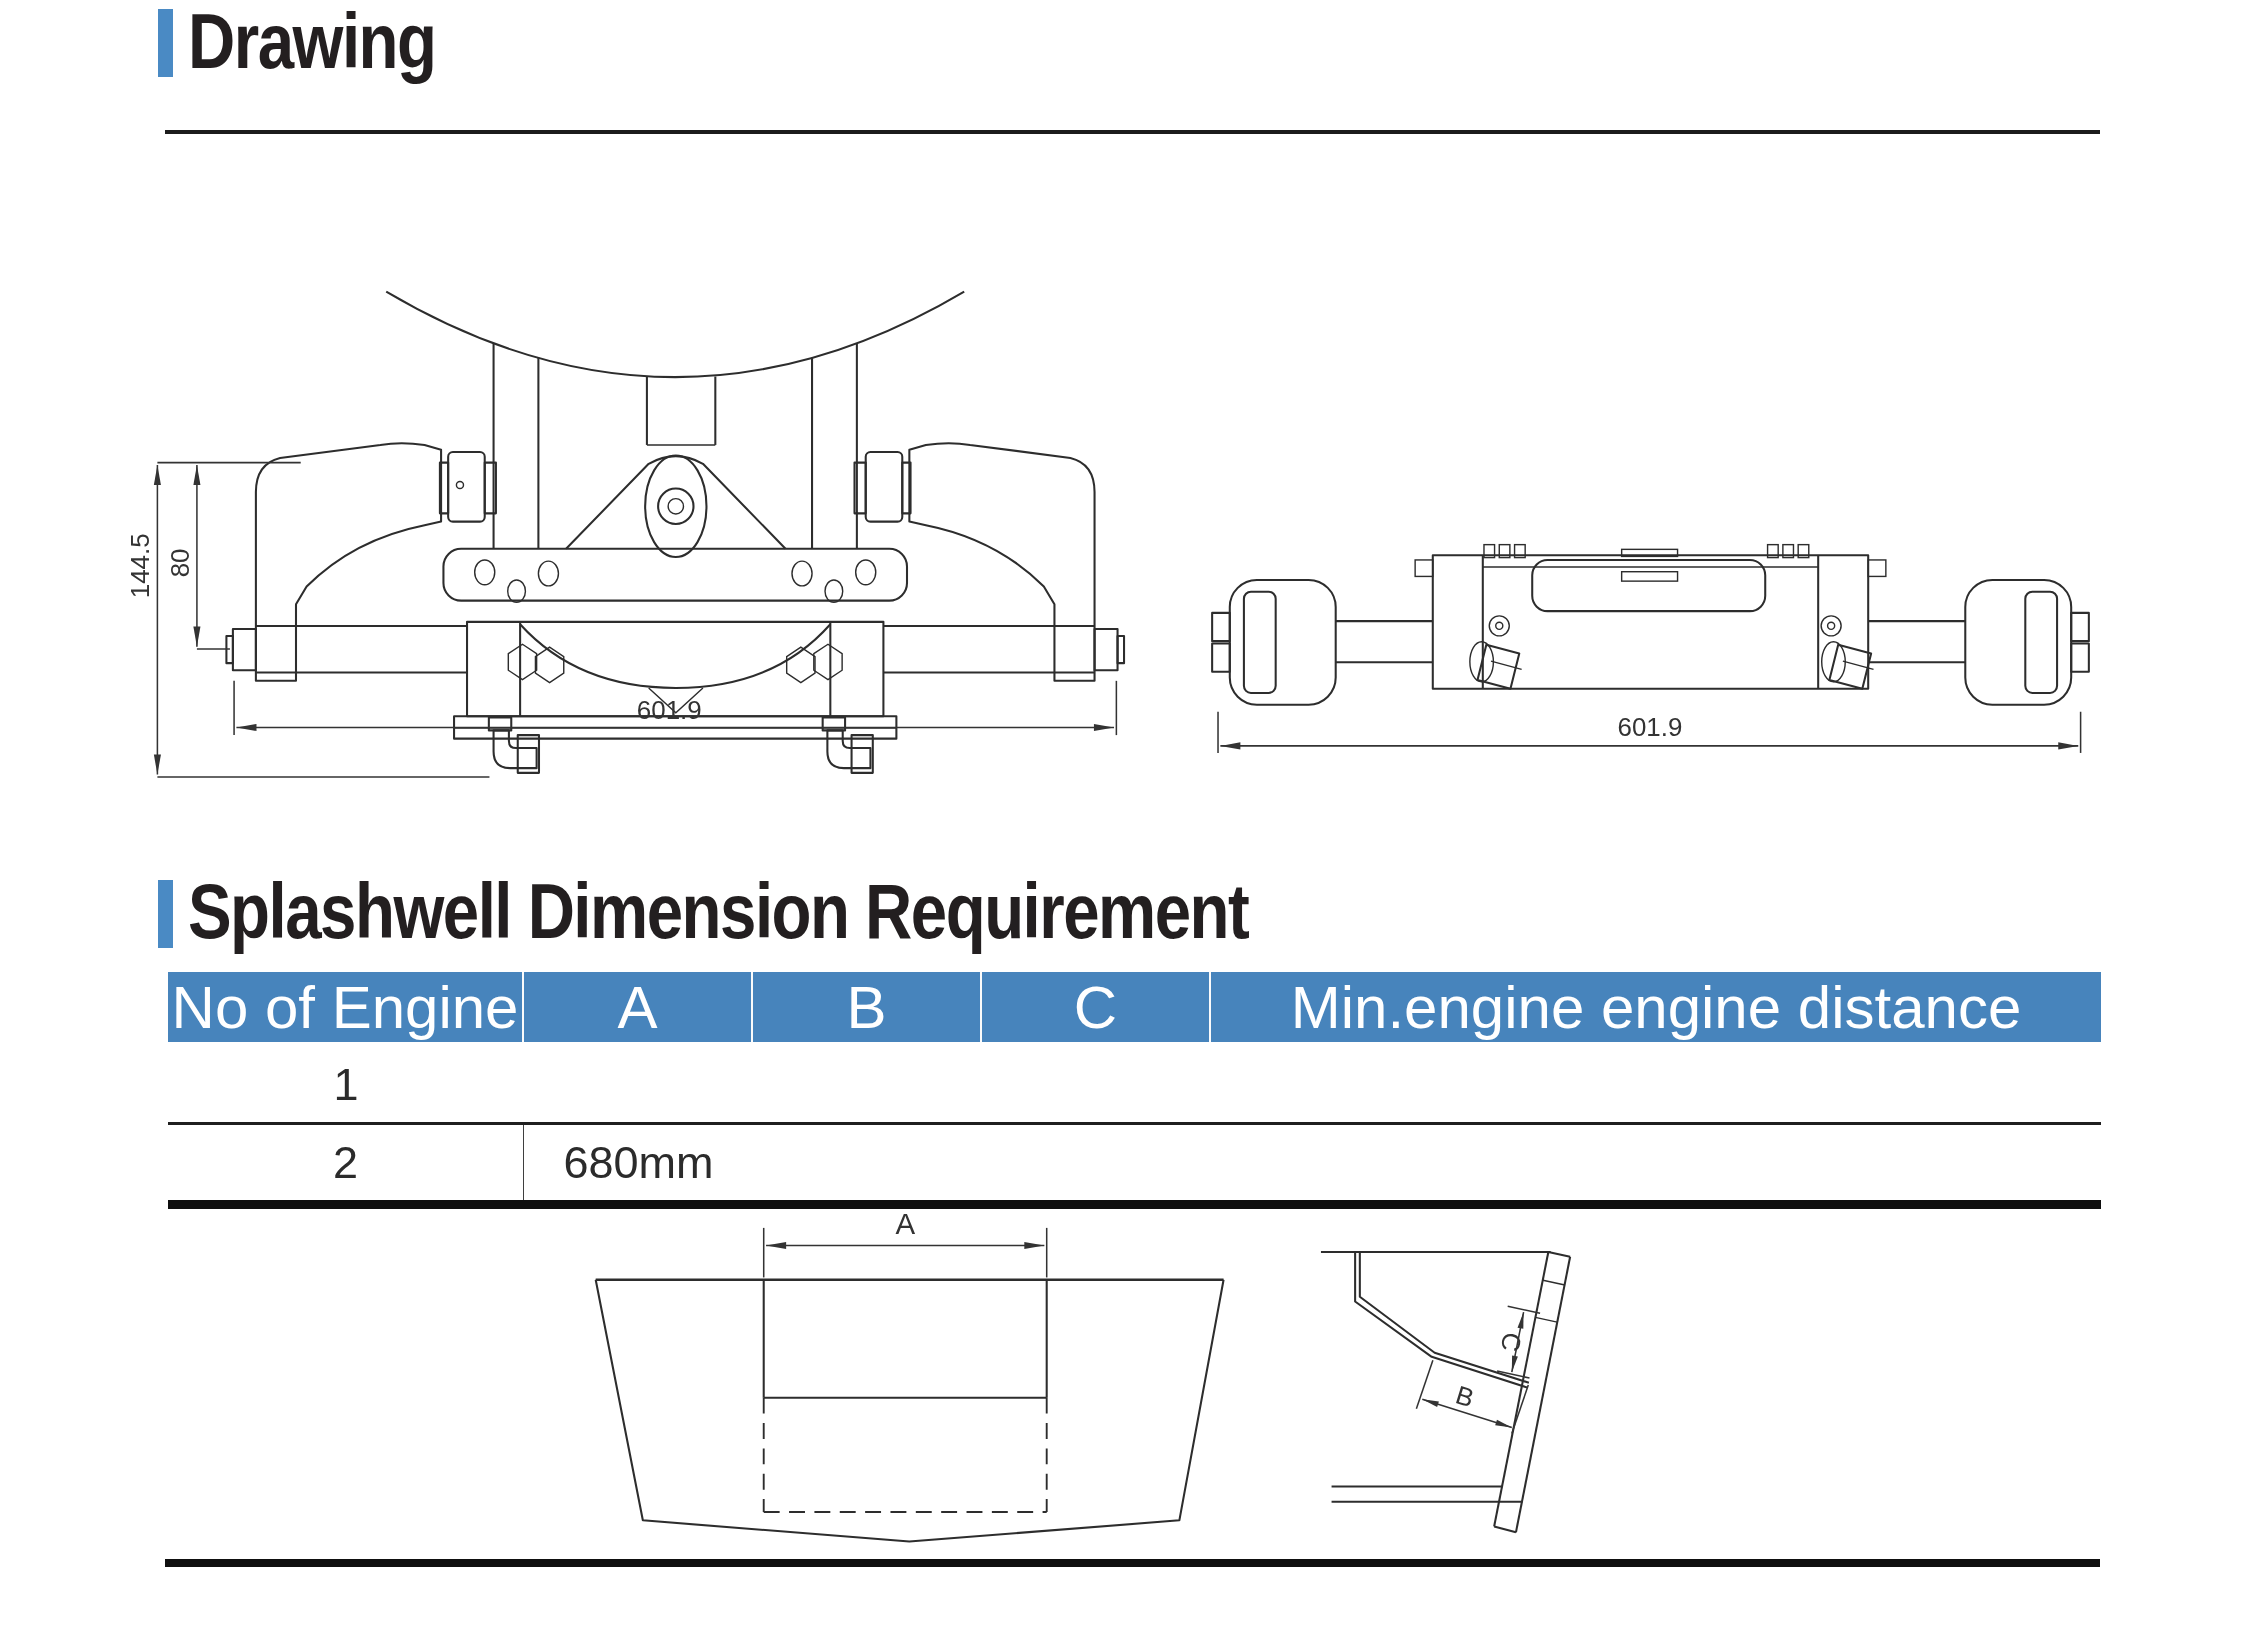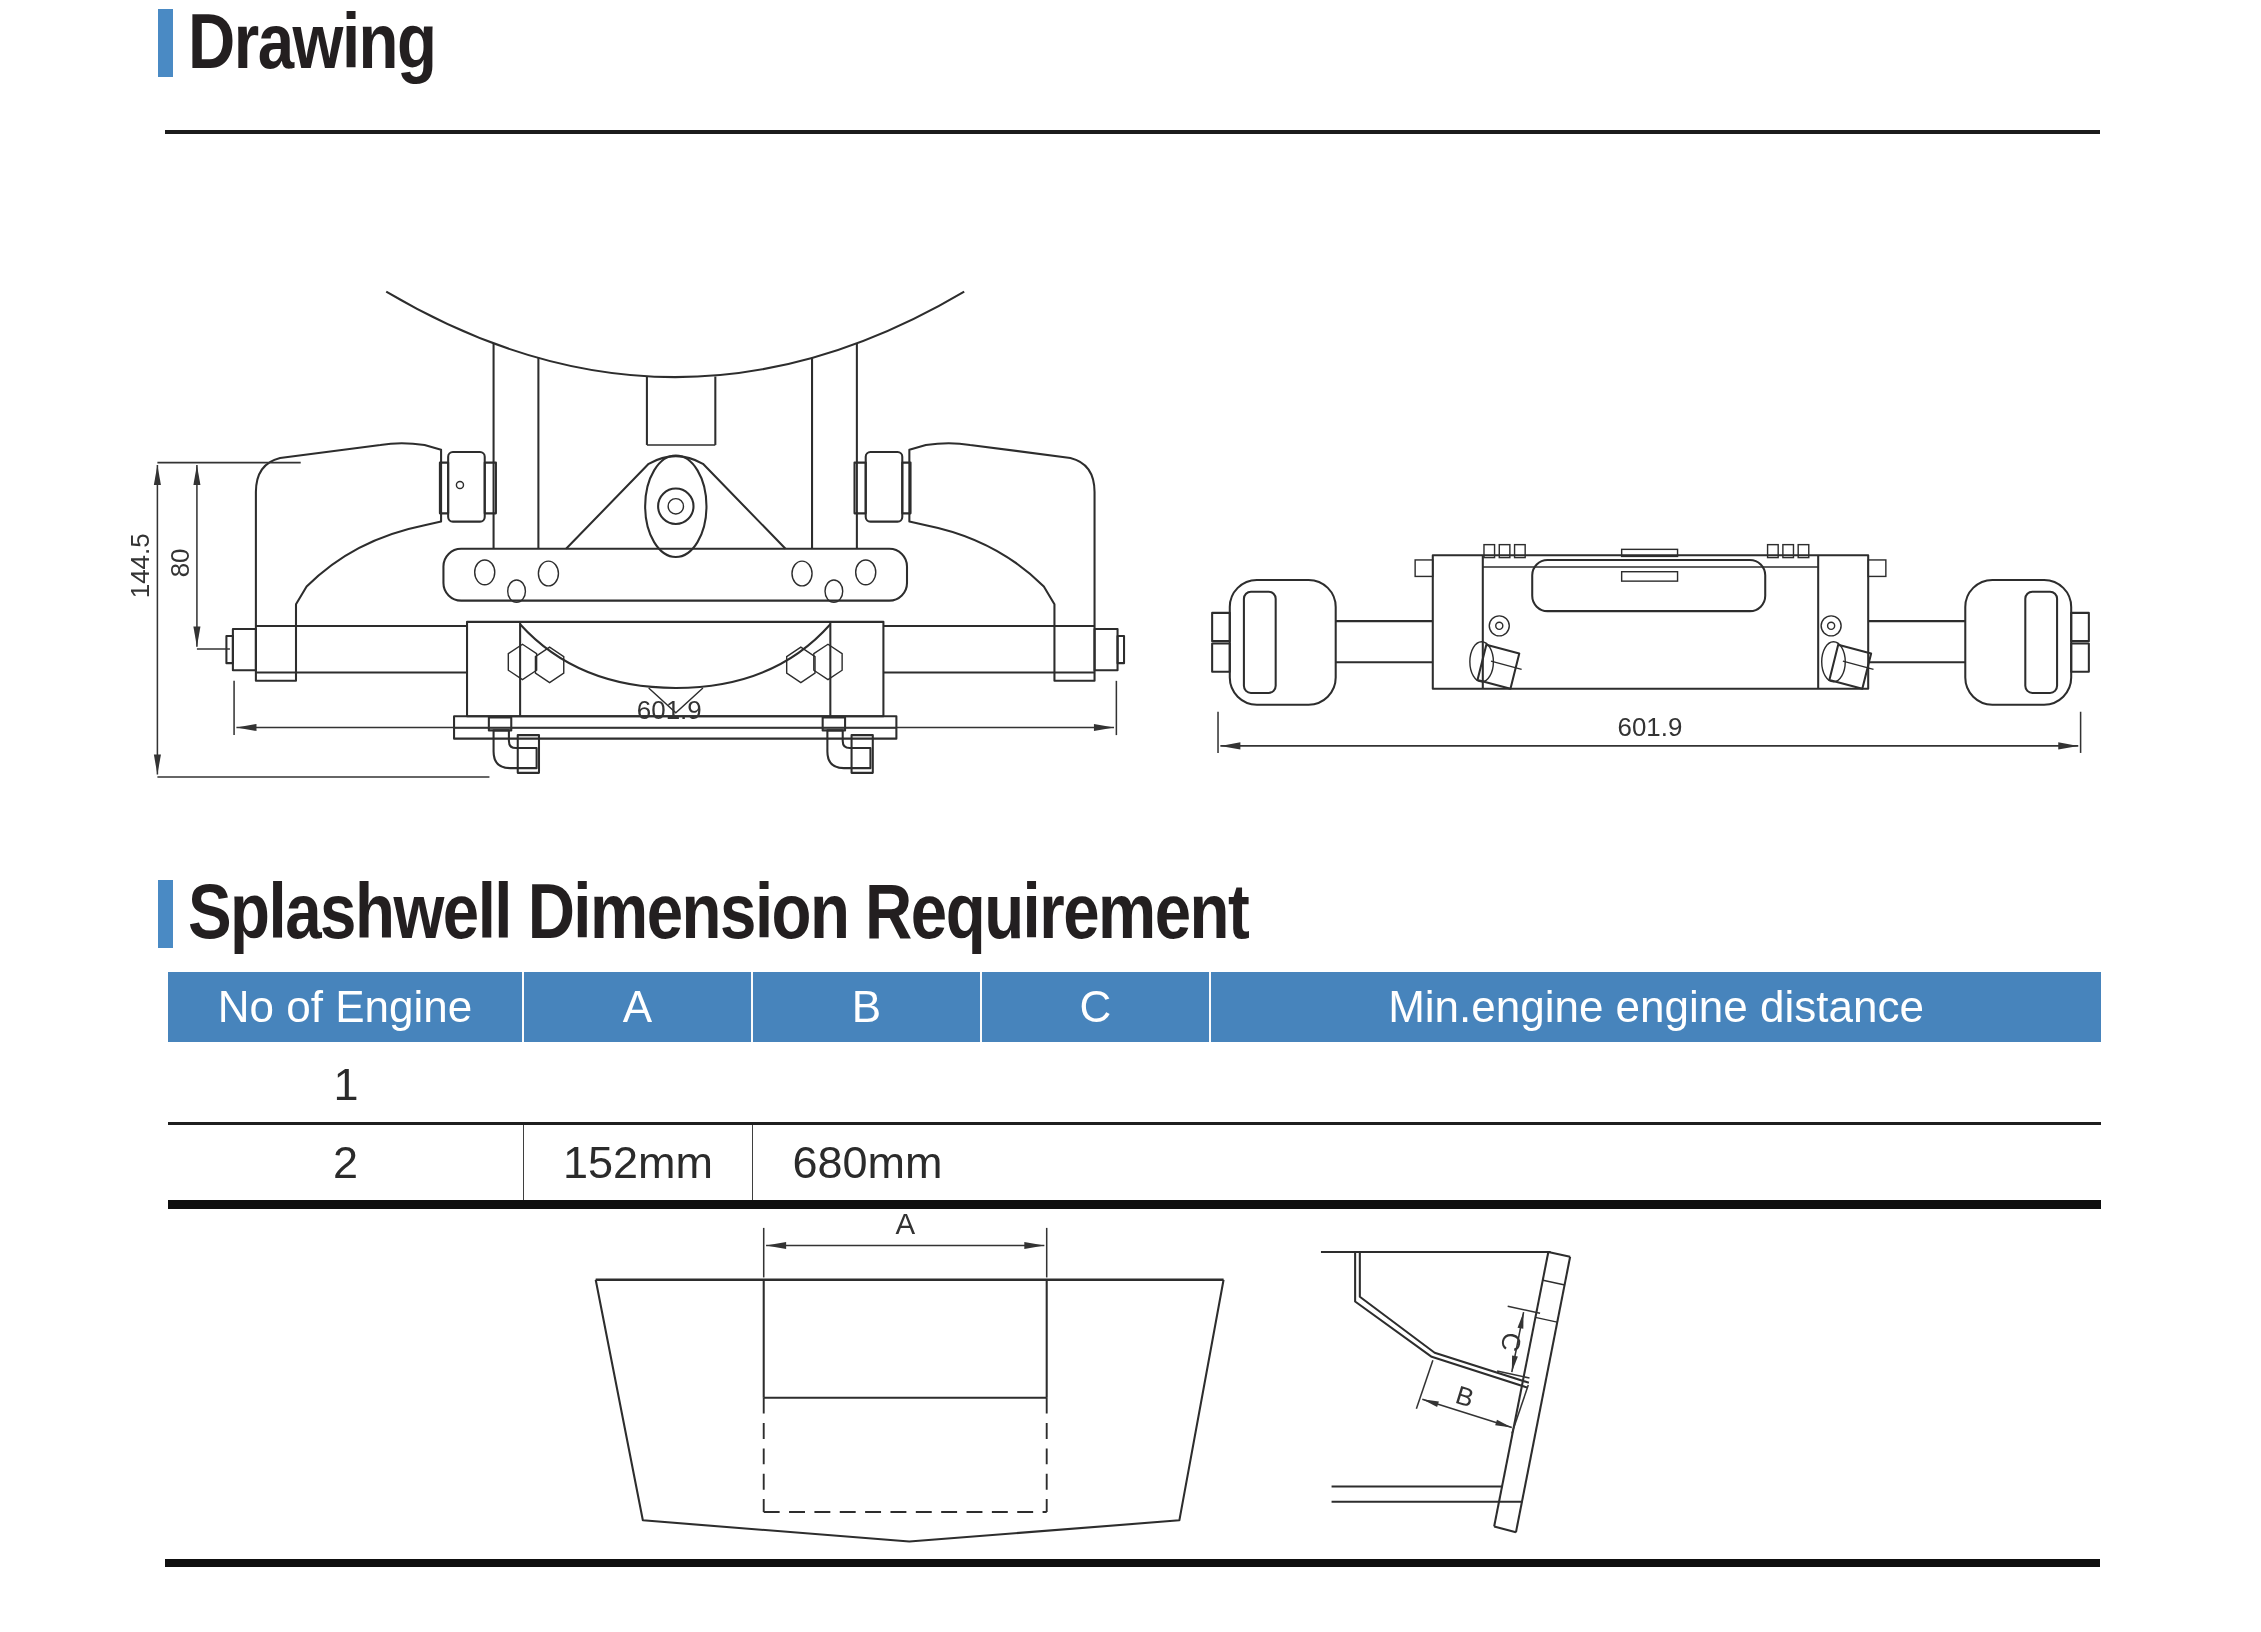--- a/index.html
+++ b/index.html
@@ -7,21 +7,21 @@
        font-family:"Liberation Sans","DejaVu Sans",sans-serif;color:#231f20;}
   
   .accent-bar{position:absolute;width:15.3px;height:68px;background:#4A8AC4;}
   .sec-title{position:absolute;font-weight:bold;font-size:77px;line-height:1.06;
              letter-spacing:-1.8px;color:#231f20;white-space:nowrap;
              transform:scaleX(.85);transform-origin:left top;}
   .rule{position:absolute;background:#1c1c1c;}
   
   .dim-table{position:absolute;left:168px;top:972px;width:1933px;}
   .trow{display:grid;grid-template-columns:356px 229px 229px 229px 890px;}
-  .thead .cell{background:#4784BC;color:#ffffff;height:70px;font-size:44px;
+  .thead .cell{background:#4784BC;color:#ffffff;height:70px;font-size:60px;
                display:flex;align-items:center;justify-content:center;}
   .thead .cell:not(:last-child){border-right:2.9px solid #fbfbfb;}
   .tgap{height:5.3px;background:#ffffff;}
   .tbody-row .cell{height:75px;font-size:45px;color:#2b2b2b;
                    display:flex;align-items:center;justify-content:center;background:#fff;}
   .tbody-row .cell:not(:last-child){border-right:1.8px solid #3f3f3f;}
   .row-div{height:2.9px;background:#1f1f1f;}
   .t-bottom{height:8.8px;background:#0f0f0f;}
   
   svg{position:absolute;overflow:visible;}
@@ -228,21 +228,20 @@
     <div class="cell">C</div>
     <div class="cell">Min.engine engine distance</div>
   </div>
   <div class="tgap"></div>
   <div class="trow tbody-row">
     <div class="cell">1</div>
   </div>
   <div class="row-div"></div>
   <div class="trow tbody-row">
     <div class="cell">2</div>
-    <div class="cell">152mm</div>
     <div class="cell">680mm</div>
   </div>
   <div class="t-bottom"></div>
 </div>
 
 <svg style="left:578px;top:1203px;" width="678" height="354" viewBox="0 0 1150 600">
   <defs>
     <marker id="ah3" markerUnits="userSpaceOnUse" markerWidth="36" markerHeight="20" viewBox="0 0 36 20" refX="35" refY="10" orient="auto-start-reverse">
       <path d="M1,4 L35,10 L1,16 Z" fill="#333"></path>
     </marker>

